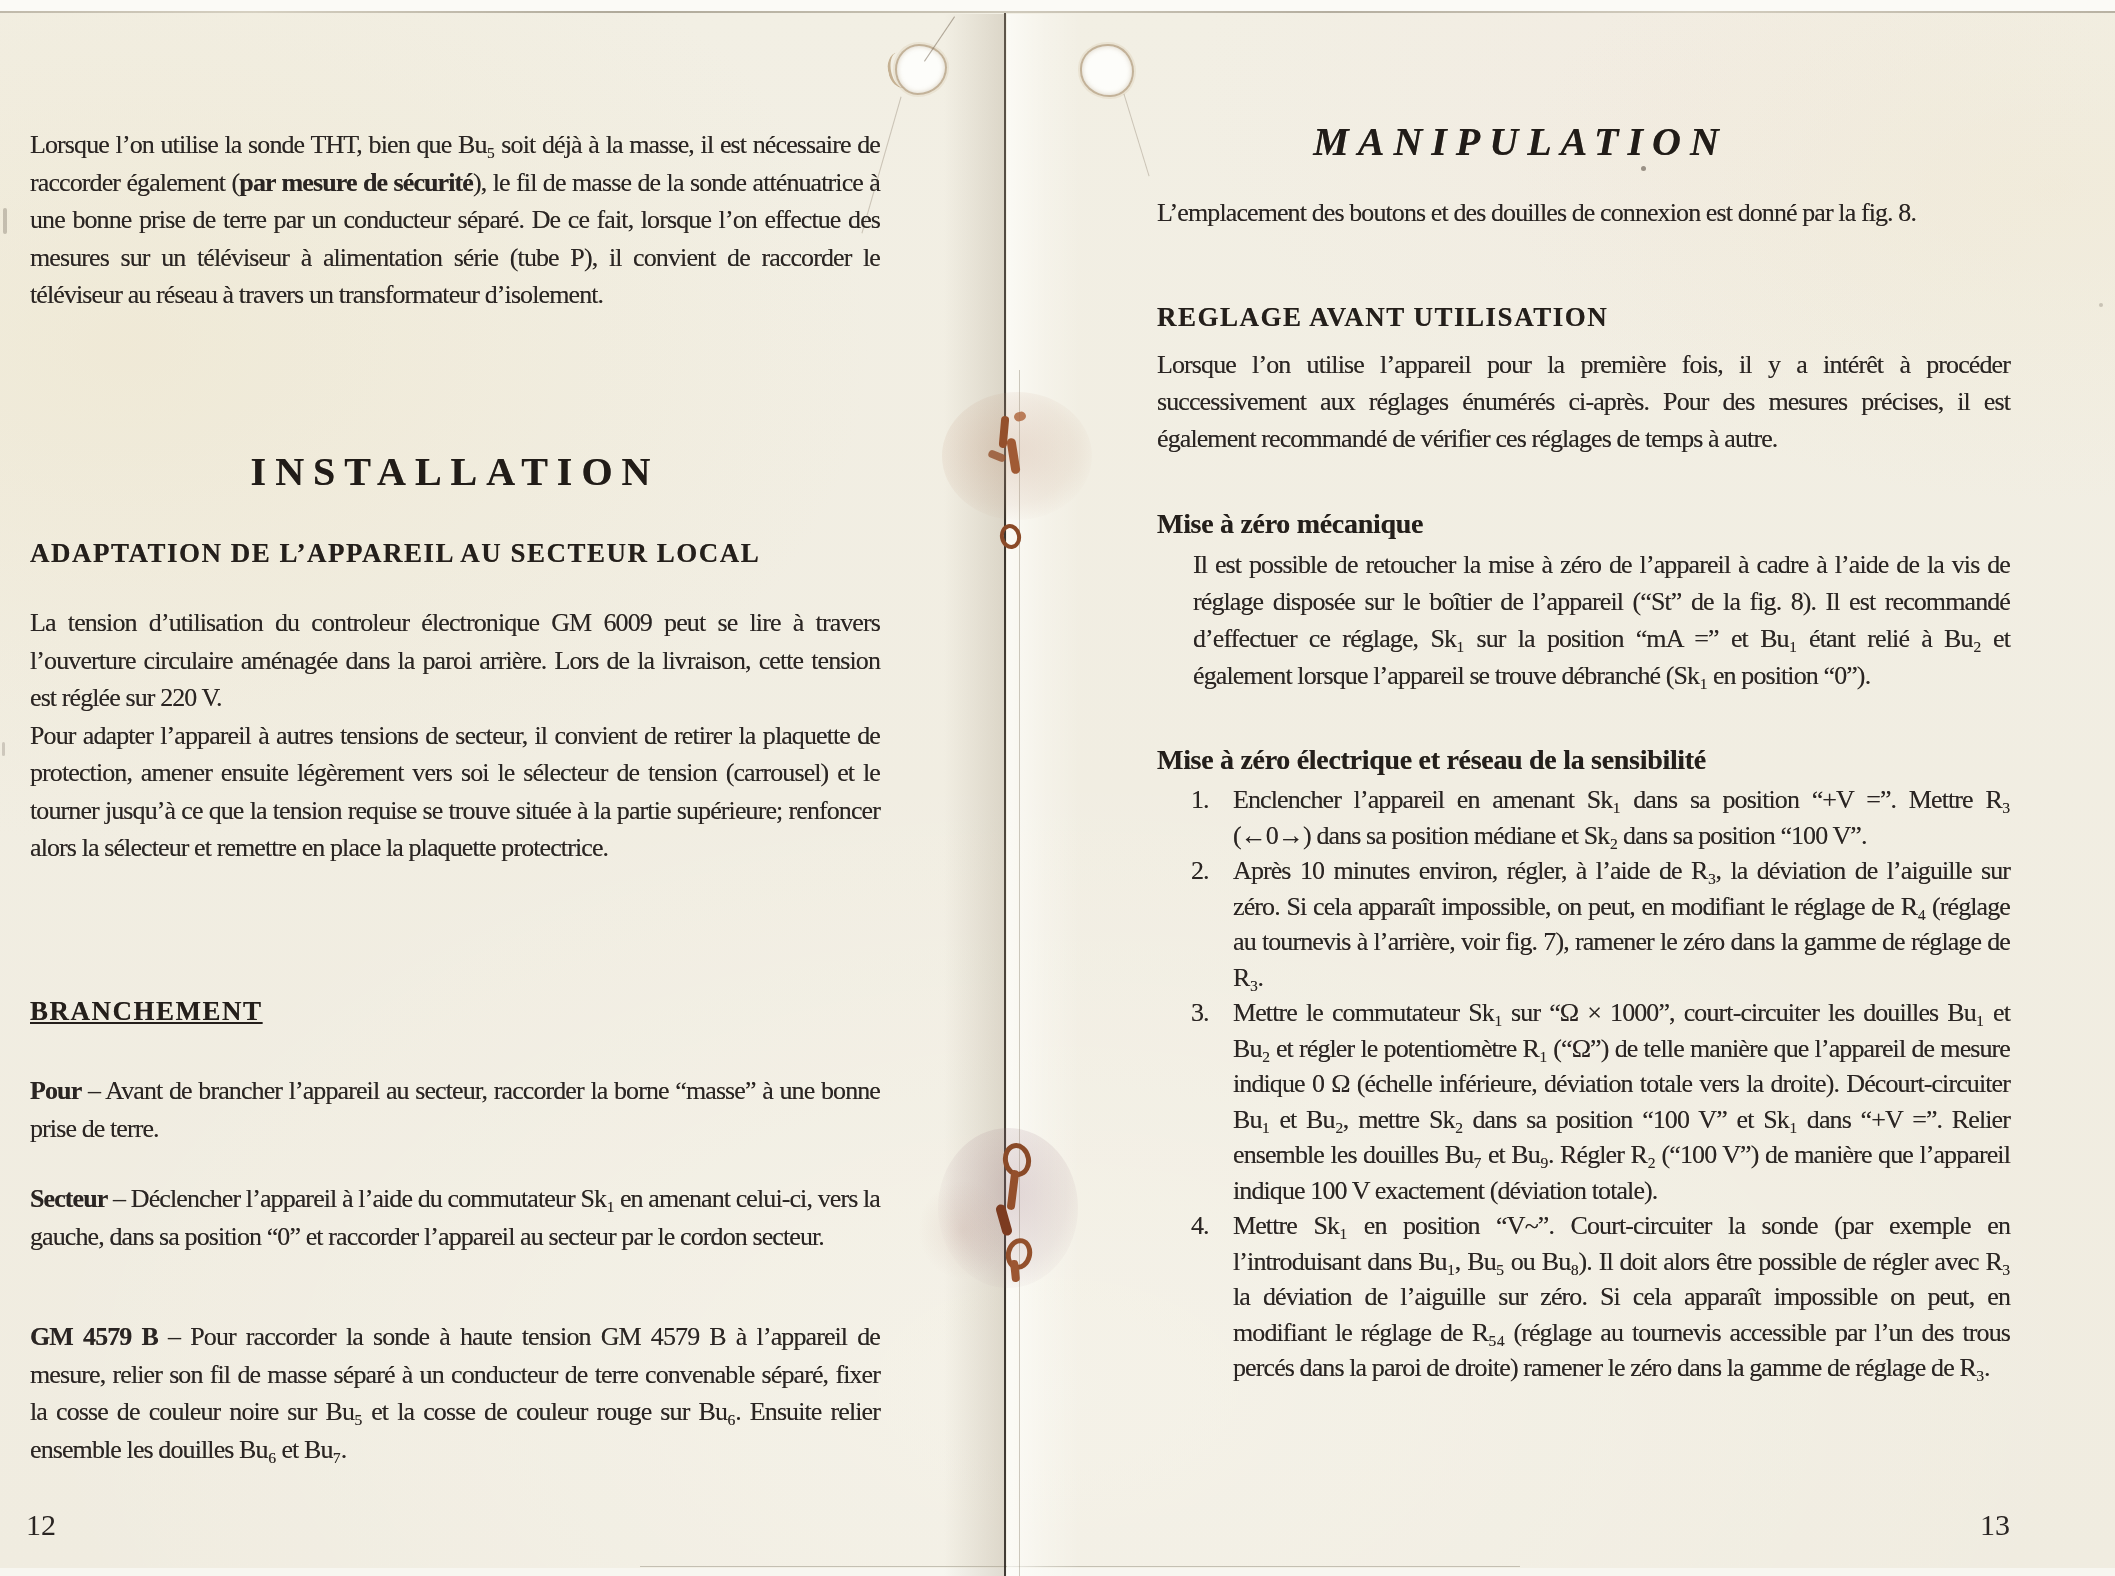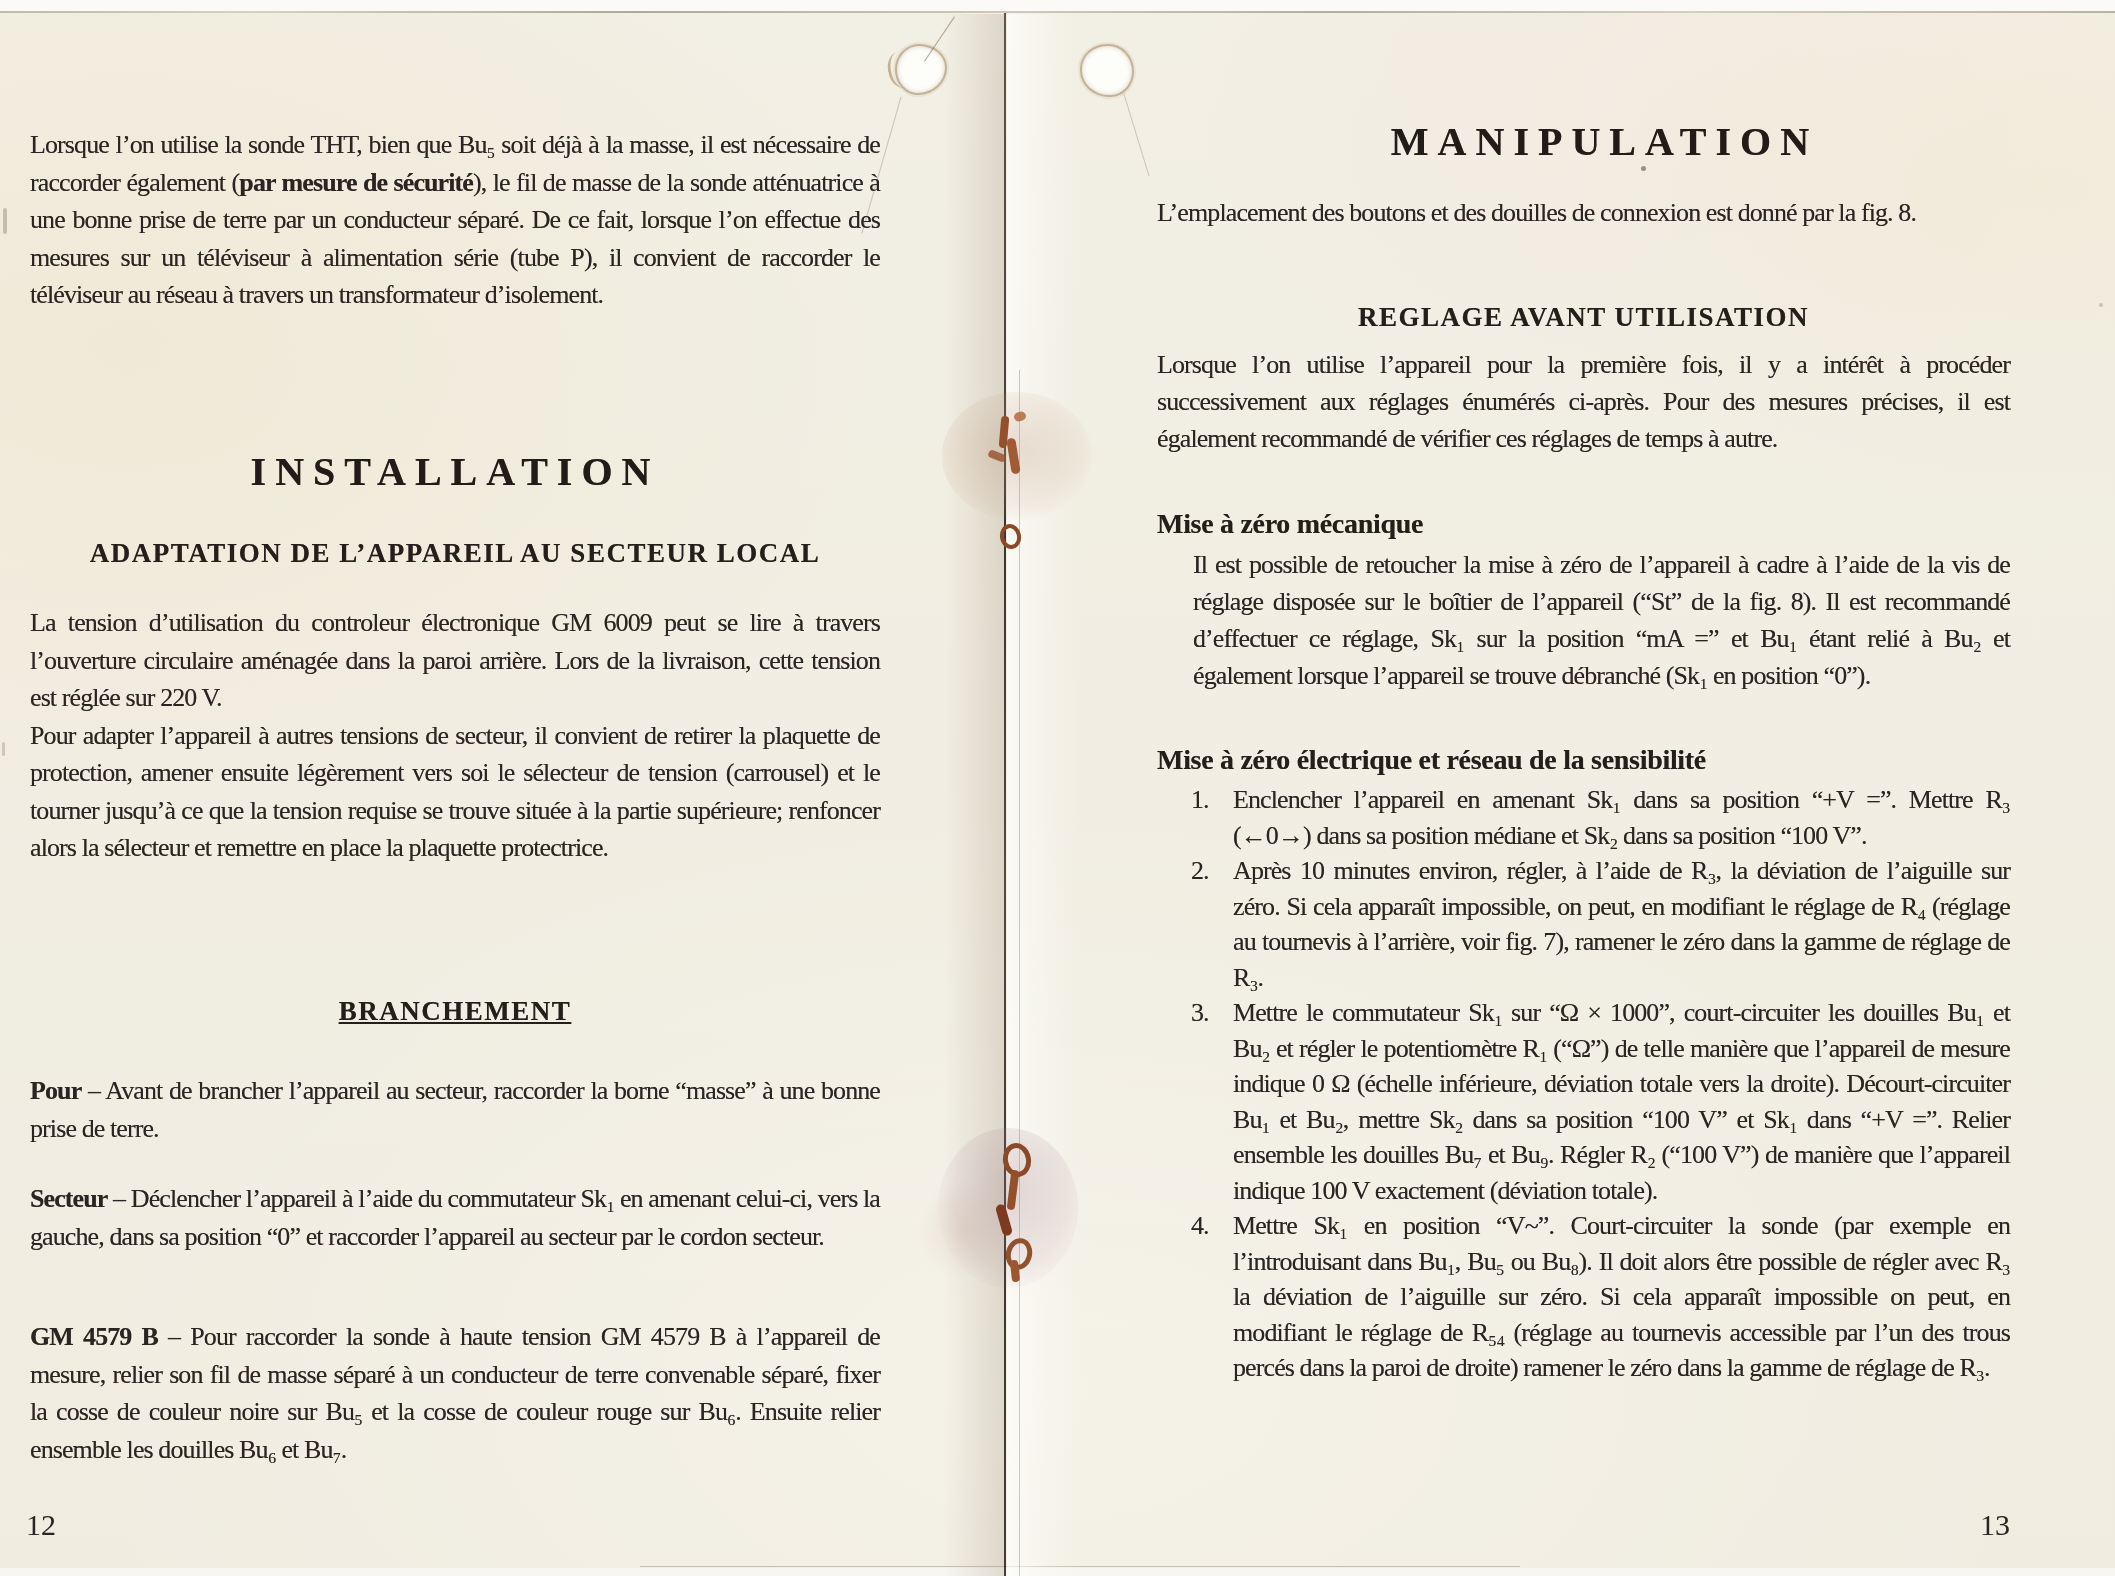--- a/index.html
+++ b/index.html
@@ -27,21 +27,20 @@
   }
   .rbody{line-height:37px;}
   .big-title{
     font-size:40px;font-weight:700;letter-spacing:9px;
     text-align:center;color:#211c18;
     text-shadow:0 0 0.6px rgba(40,33,28,0.6);
   }
   .sec-head{
     font-size:27px;font-weight:700;letter-spacing:1.5px;color:#241f1b;
     text-shadow:0 0 0.5px rgba(40,33,28,0.6);
-    text-align:center;
   }
   .sub-head{
     font-size:28px;font-weight:700;letter-spacing:-0.3px;color:#241f1b;
     text-shadow:0 0 0.5px rgba(40,33,28,0.6);
   }
   .lead{font-weight:700;margin-top:11px;}
   .pagenum{font-size:30px;letter-spacing:0;}
   .step{position:relative;padding-left:76px;line-height:35.5px;}
   .step .num{position:absolute;left:34px;top:0;}
   
@@ -141,21 +140,21 @@
 
     <p class="blk body" style="left:30px;top:1180px;width:850px;"><span class="lead">Secteur</span><span> – Déclencher l’appareil à l’aide du commutateur Sk₁ en amenant celui-ci, vers la gauche, dans sa position “0” et raccorder l’appareil au secteur par le cordon secteur.</span></p>
 
     <p class="blk body" style="left:30px;top:1318px;width:850px;"><span class="lead">GM 4579 B</span><span> – Pour raccorder la sonde à haute tension GM 4579 B à l’appareil de mesure, relier son fil de masse séparé à un conducteur de terre convenable séparé, fixer la cosse de couleur noire sur Bu₅ et la cosse de couleur rouge sur Bu₆. Ensuite relier ensemble les douilles Bu₆ et Bu₇.</span></p>
 
     <div class="blk pagenum" style="left:26px;top:1508px;">12</div>
   </div>
 
   <div>
 
-    <div class="blk big-title" style="left:1178px;top:118px;width:853px;">MANIPULATION</div>
+    <div class="blk big-title" style="left:1094px;top:118px;width:853px;font-style:italic;">MANIPULATION</div>
 
     <p class="blk body rbody" style="left:1157px;top:194px;width:853px;">L’emplacement des boutons et des douilles de connexion est donné par la fig. 8.</p>
 
     <div class="blk sec-head" style="left:1157px;top:302px;width:853px;">REGLAGE AVANT UTILISATION</div>
 
     <p class="blk body rbody" style="left:1157px;top:346px;width:853px;">Lorsque l’on utilise l’appareil pour la première fois, il y a intérêt à procéder successivement aux réglages énumérés ci-après. Pour des mesures précises, il est également recommandé de vérifier ces réglages de temps à autre.</p>
 
     <div class="blk sub-head" style="left:1157px;top:508px;width:853px;">Mise à zéro mécanique</div>
 
     <p class="blk body rbody" style="left:1193px;top:546px;width:817px;">Il est possible de retoucher la mise à zéro de l’appareil à cadre à l’aide de la vis de réglage disposée sur le boîtier de l’appareil (“St” de la fig. 8). Il est recommandé d’effectuer ce réglage, Sk₁ sur la position “mA =” et Bu₁ étant relié à Bu₂ et également lorsque l’appareil se trouve débranché (Sk₁ en position “0”).</p>

